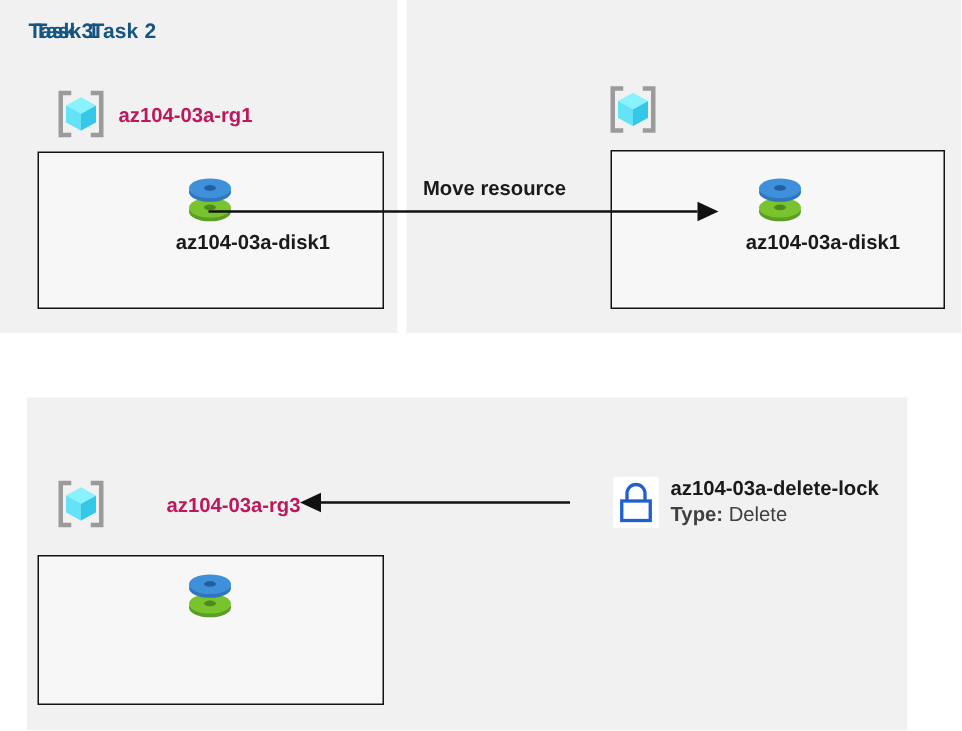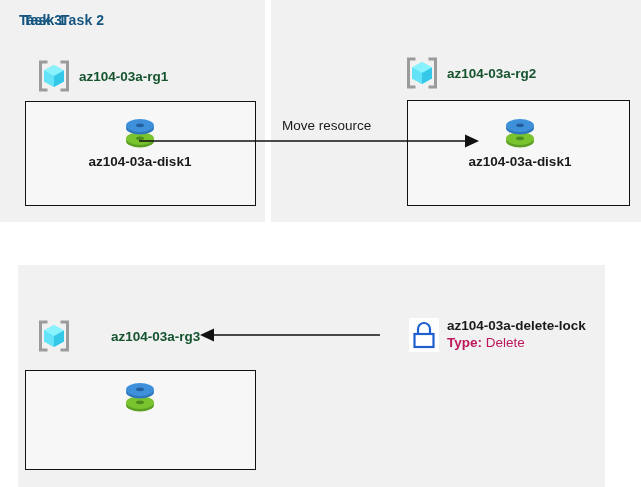--- a/index.html
+++ b/index.html
@@ -48,21 +48,21 @@
   
   .rg-row {
     position: absolute;
     display: flex;
     align-items: center;
     white-space: nowrap;
   }
   .rg-label {
     font-size: 13.5px;
     font-weight: bold;
-    color: #14532d;
+    color: #be185d;
     margin-left: 7px;
   }
 
   
   .rg-icon {
     width: 36px;
     height: 36px;
     display: block;
     flex: 0 0 auto;
   }
@@ -87,34 +87,35 @@
   .disk-icon {
     width: 40px;
     height: 38px;
     display: block;
     margin: 0 auto 2px auto;
   }
   .disk-label {
     font-size: 13.5px;
     font-weight: bold;
     color: #1a1a1a;
+    text-align: right;
   }
 
   
   .connector {
     position: absolute;
     overflow: visible;
   }
   #connector-move   { left: 139px; top: 126px; width: 340px; height: 30px; }
   #connector-lock   { left: 200px; top: 322px; width: 180px; height: 26px; }
 
   .arrow-label {
     position: absolute;
     font-size: 13.5px;
-    font-weight: normal;
+    font-weight: bold;
     color: #1a1a1a;
     white-space: nowrap;
   }
   #label-move { left: 282px; top: 118px; }
 
   
   #lock-block {
     position: absolute;
     left: 377px;
     top: 318px;
@@ -131,21 +132,21 @@
     background: #ffffff;
   }
   .lock-text { margin-left: 8px; line-height: 1.25; }
   .lock-name {
     font-size: 13.5px;
     font-weight: bold;
     color: #1a1a1a;
   }
   .lock-type {
     font-size: 13.5px;
-    color: #be185d;
+    color: #404040;
   }
   .lock-type b { font-weight: bold; }
 </style>
 </head>
 <body>
 
 <div class="stage">
 
   <div class="panel" id="panel-task1"></div>
   <div class="panel-title" id="title-task1">Task 1</div>
@@ -180,21 +181,20 @@
 
   <div class="rg-row" style="left:404px; top:55px;">
     <svg class="rg-icon" viewBox="0 0 36 36">
       <path d="M10 4 L4.5 4 L4.5 32 L10 32" fill="none" stroke="#9b9b9b" stroke-width="3" stroke-linecap="square"></path>
       <path d="M26 4 L31.5 4 L31.5 32 L26 32" fill="none" stroke="#9b9b9b" stroke-width="3" stroke-linecap="square"></path>
       <polygon points="18,7 28,12.5 28,23.5 18,29 8,23.5 8,12.5" fill="#6feafc"></polygon>
       <polygon points="18,7 28,12.5 18,18 8,12.5" fill="#8af2fd"></polygon>
       <polygon points="18,18 28,12.5 28,23.5 18,29" fill="#34c7e8"></polygon>
       <polygon points="18,18 8,12.5 8,23.5 18,29" fill="#63e2f8"></polygon>
     </svg>
-    <span class="rg-label">az104-03a-rg2</span>
   </div>
 
   <div class="res-box" id="box-task2"></div>
   <div class="disk-group" style="left:440px; top:114px; width:160px;">
     <svg class="disk-icon" viewBox="0 0 40 38">
       <ellipse cx="20" cy="27" rx="14" ry="6.5" fill="#5a9e23"></ellipse>
       <ellipse cx="20" cy="24.5" rx="14" ry="6.5" fill="#79c32f"></ellipse>
       <ellipse cx="20" cy="24.3" rx="4" ry="1.9" fill="#4d8a1d"></ellipse>
       <ellipse cx="20" cy="14" rx="14" ry="6.5" fill="#2f76bc"></ellipse>
       <ellipse cx="20" cy="11.5" rx="14" ry="6.5" fill="#3e90da"></ellipse>

